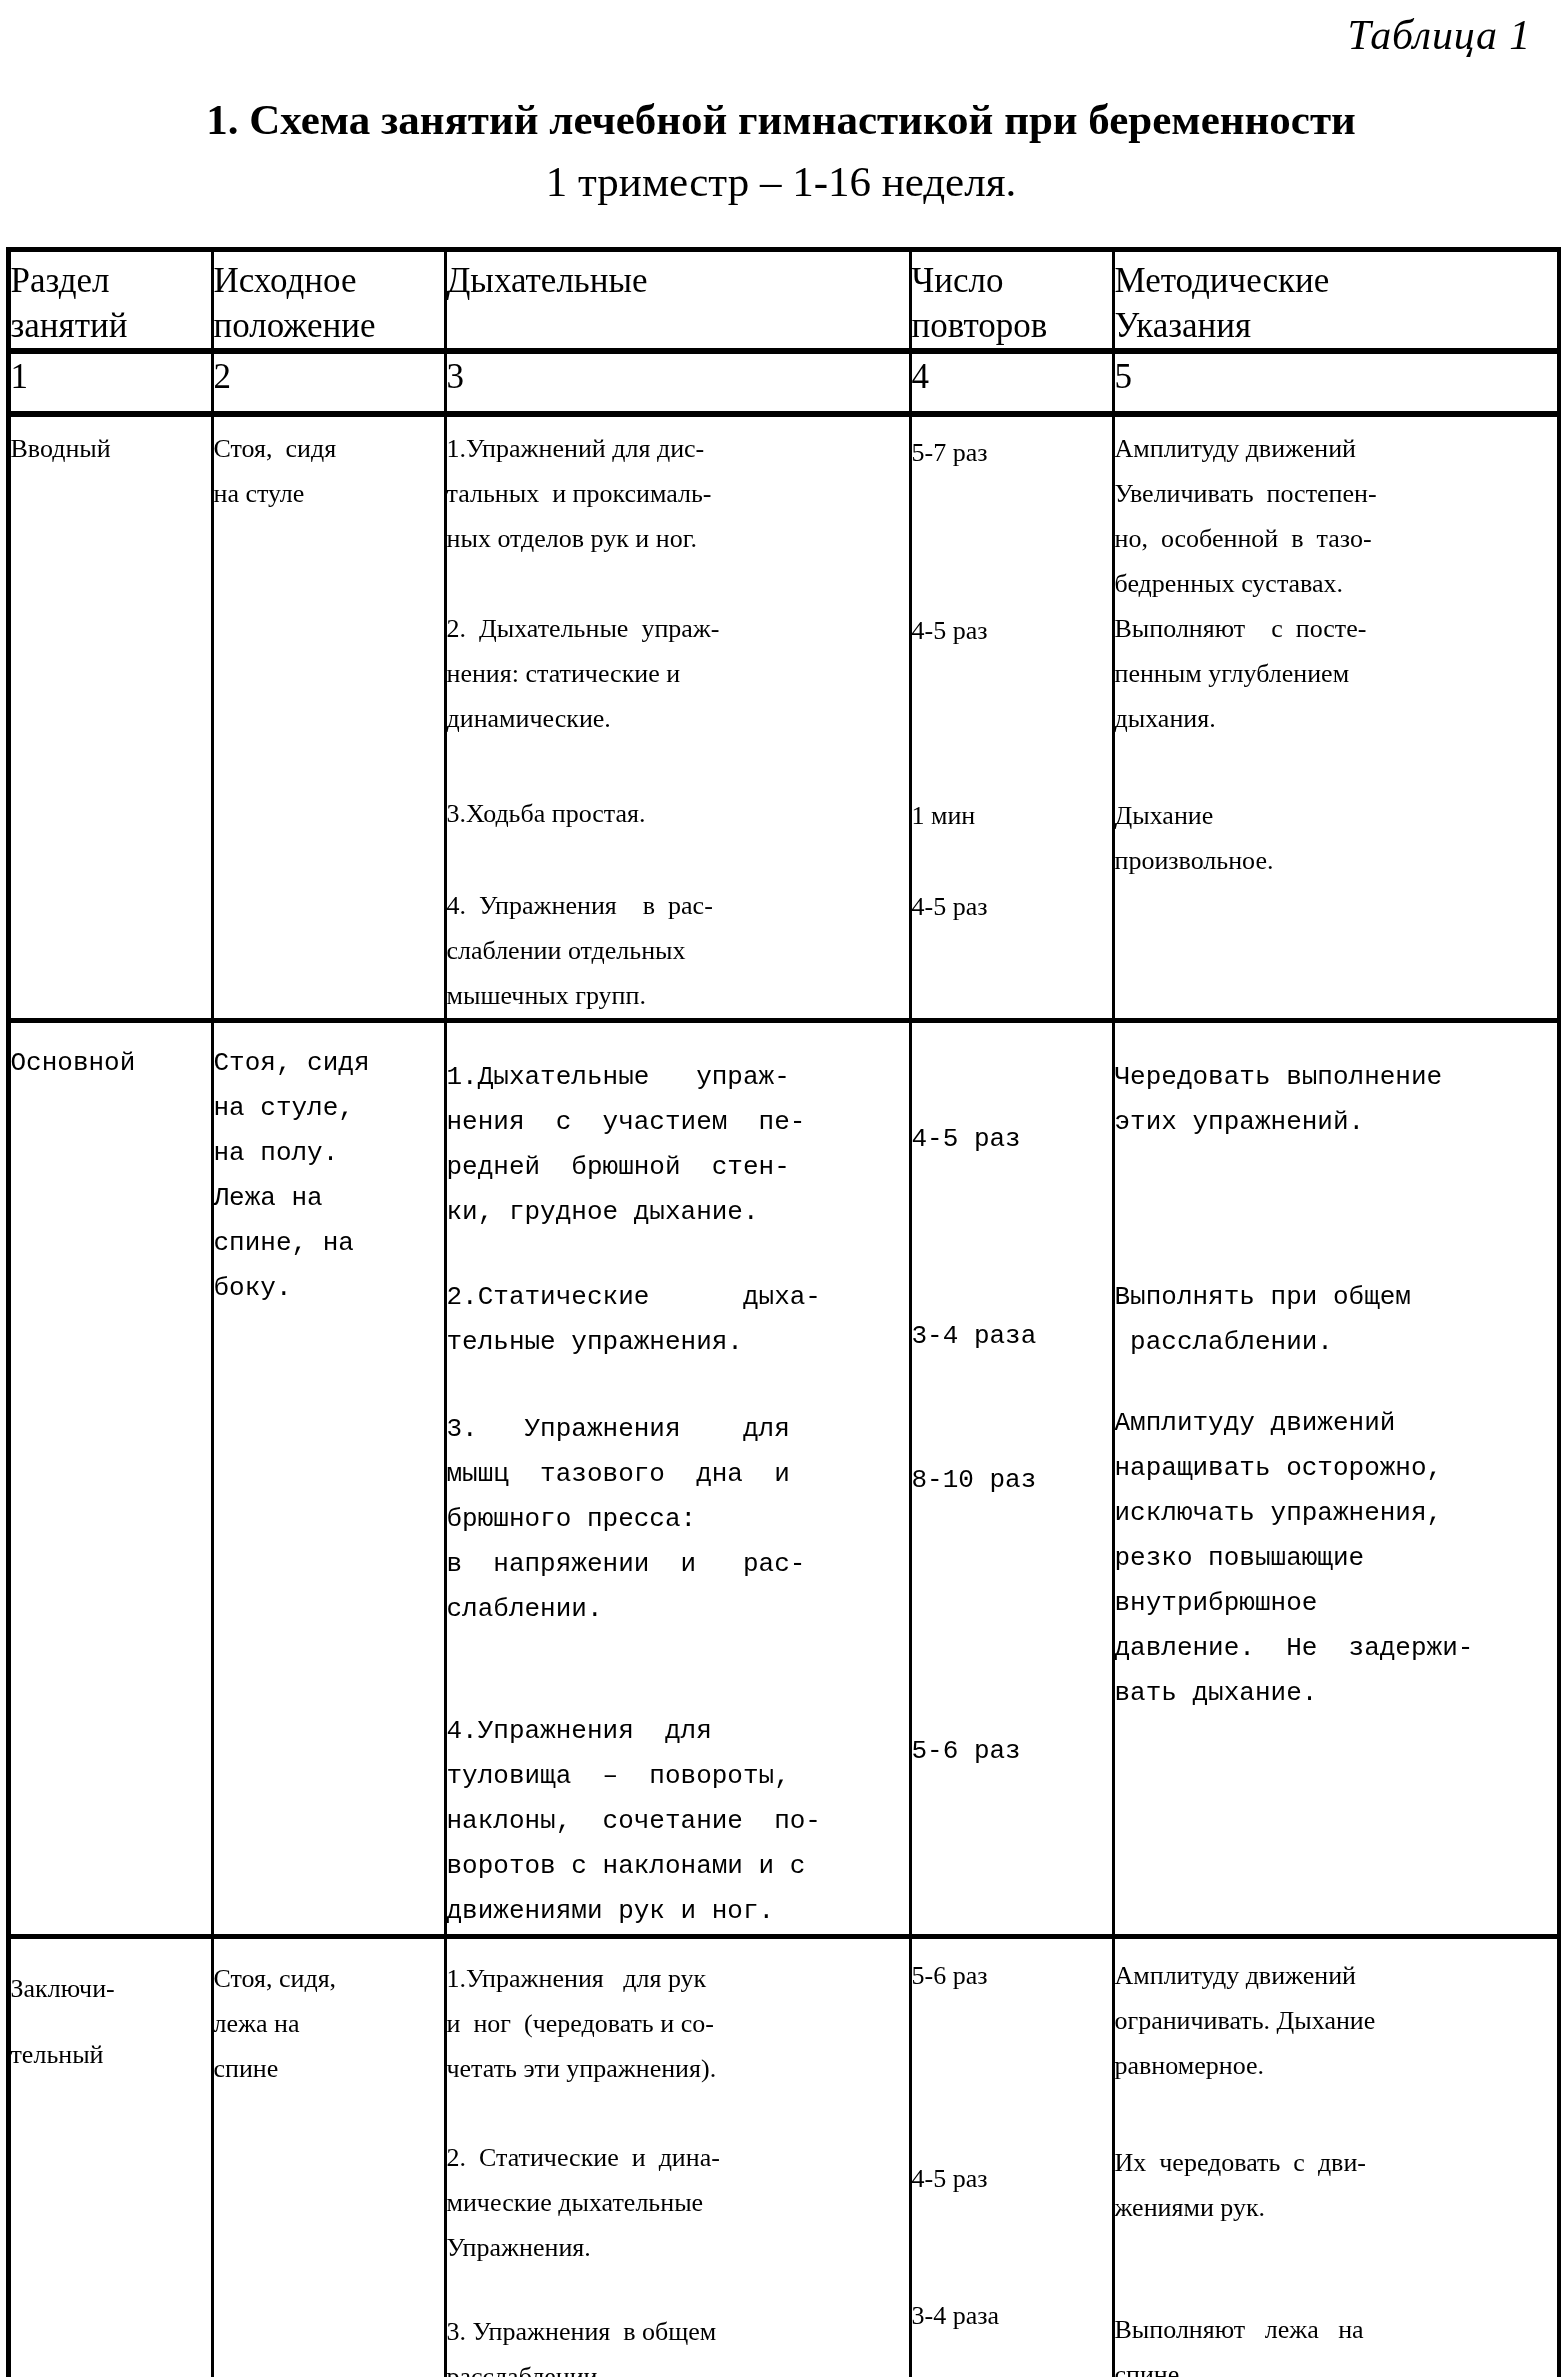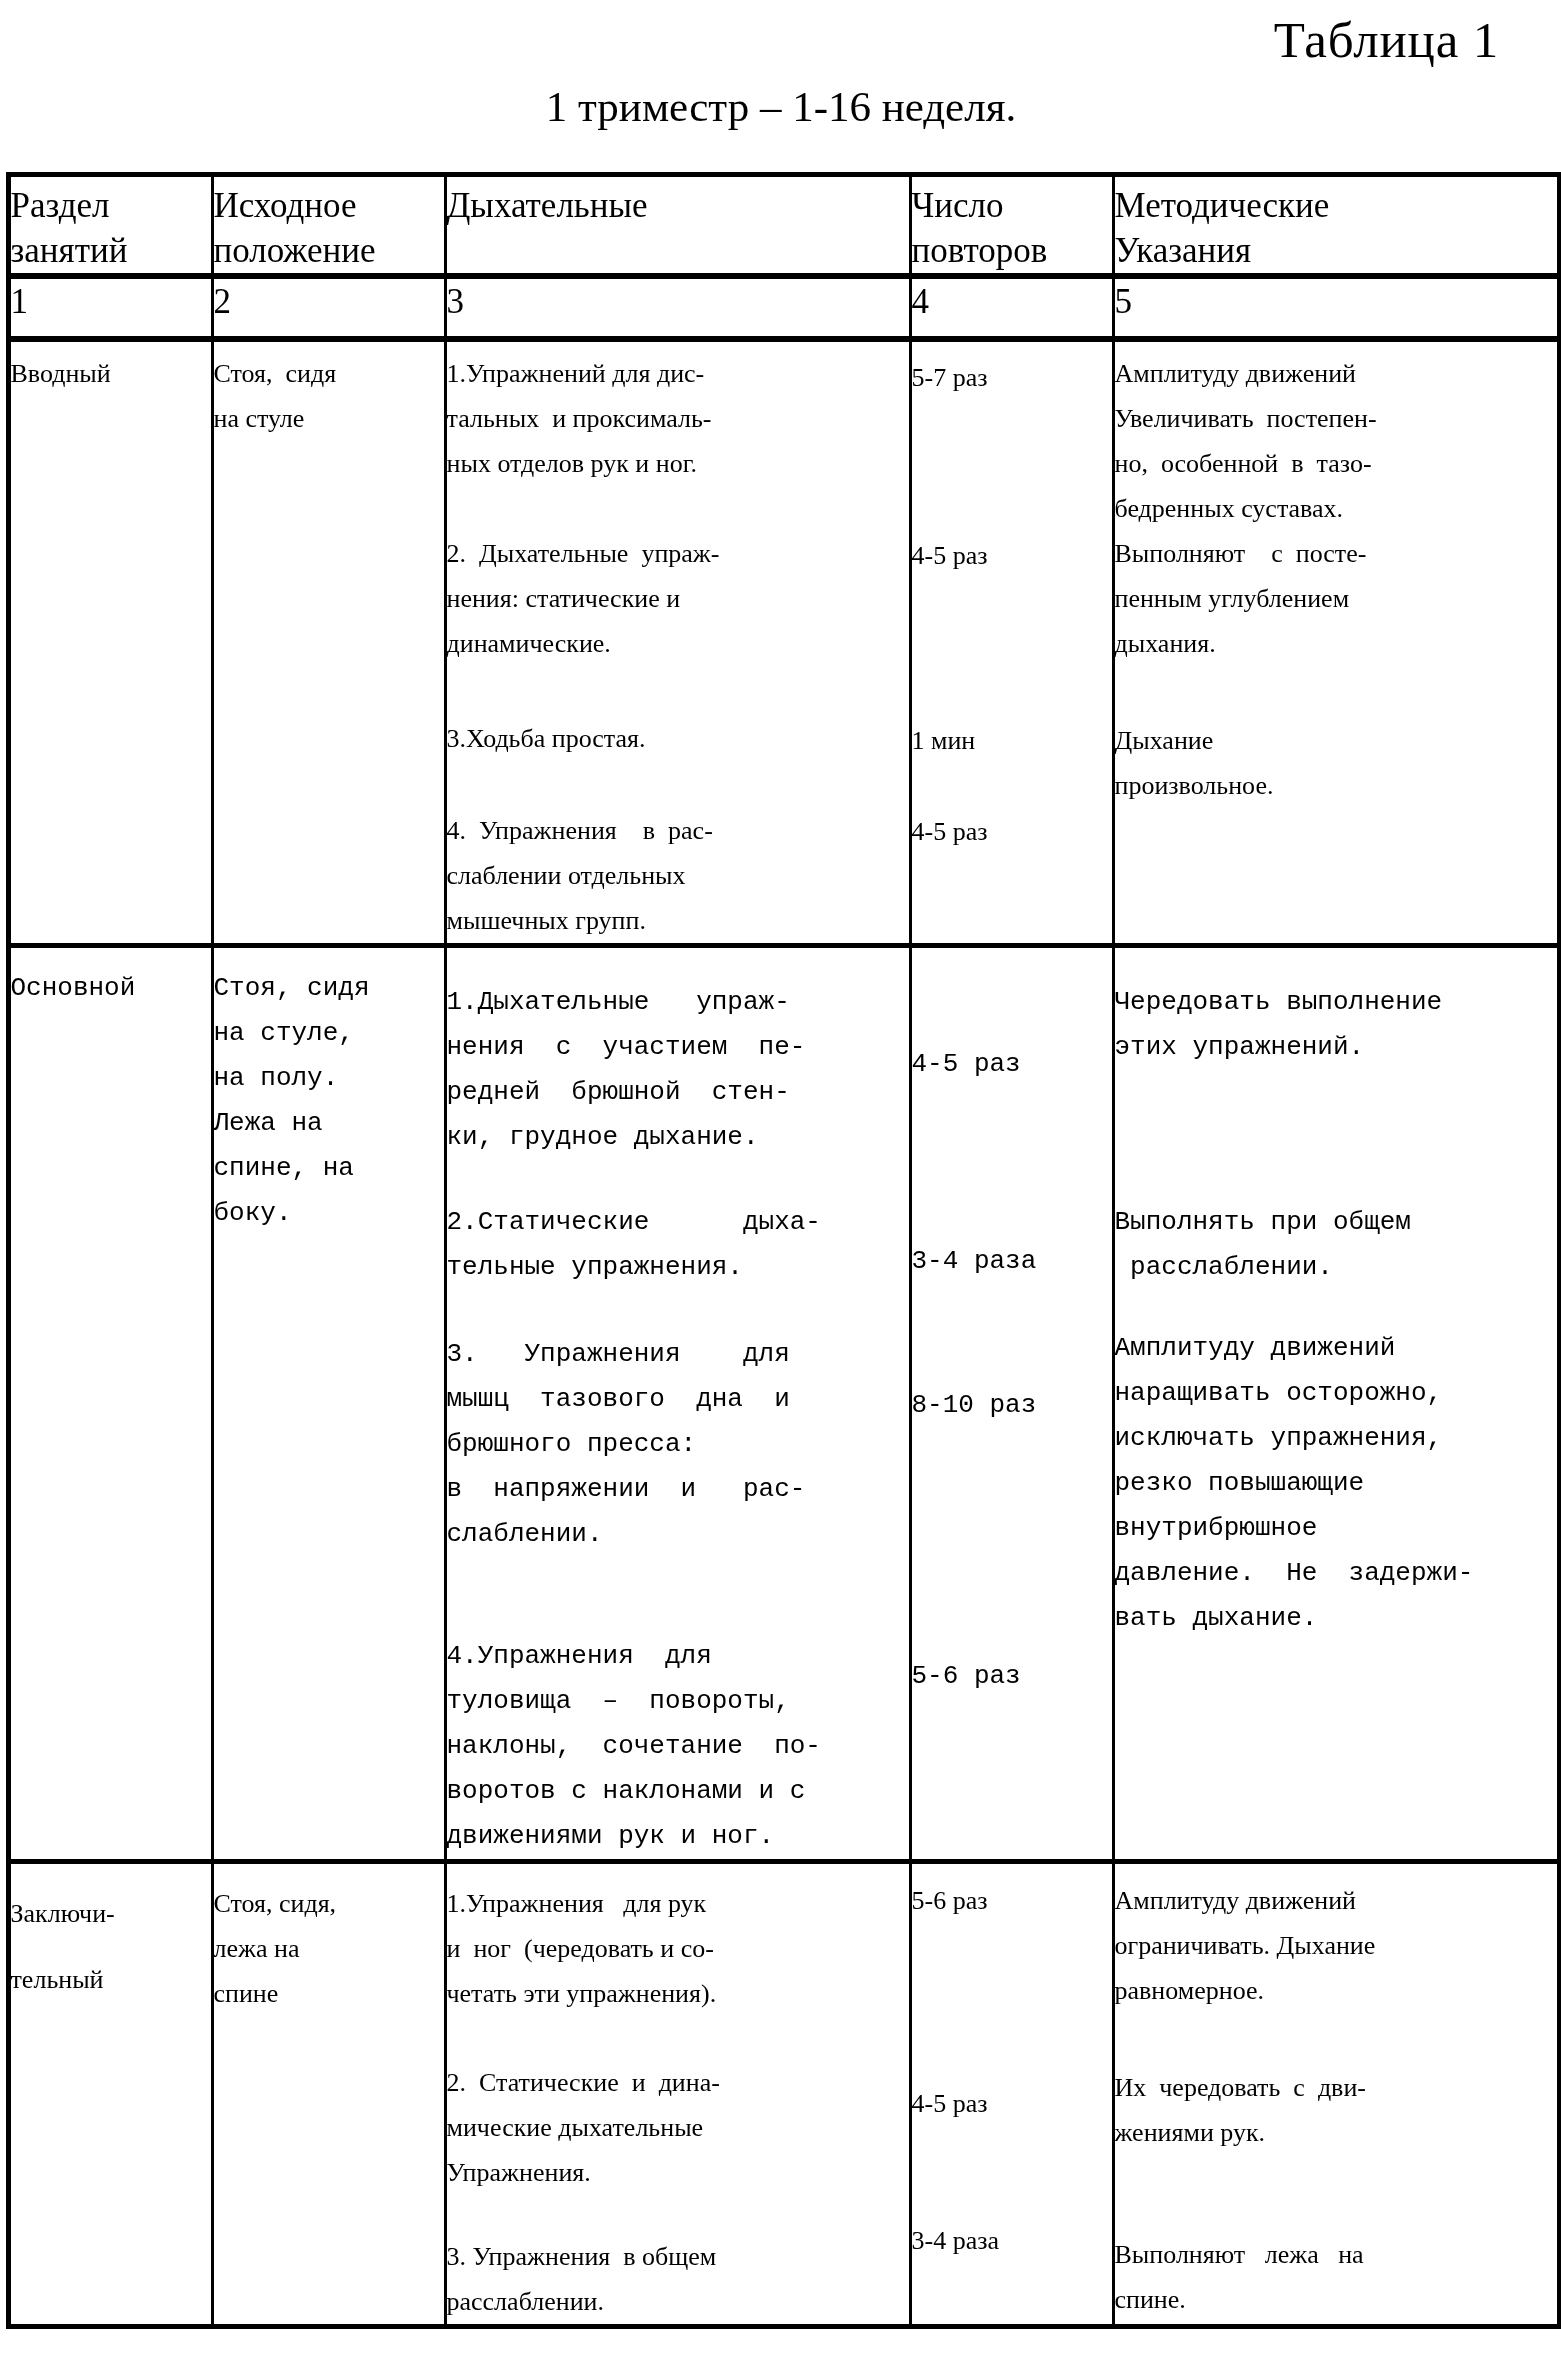--- a/index.html
+++ b/index.html
@@ -11,23 +11,24 @@
   }
   .page {
     width: 1562px;
     min-height: 2377px;
     box-sizing: border-box;
     padding-top: 11px;
     background: #ffffff;
   }
   .table-label {
     text-align: right;
-    font-size: 51px;
-    padding-right: 63px;
+    font-size: 42px;
+    padding-right: 31px;
     letter-spacing: 0.8px;
+    font-style: italic;
   }
   .heading1 {
     margin-top: 36px;
     text-align: center;
     font-size: 43px;
     font-weight: bold;
   }
   .heading2 {
     margin-top: 12.6px;
     text-align: center;
@@ -69,20 +70,21 @@
   .center { text-align: left; }
   tr.hdr td { font-size: 35px; }
   tr.nums td { font-size: 35px; }
 </style>
 </head>
 <body>
 
 <div class="page">
 
   <div class="table-label">Таблица 1</div>
+  <div class="heading1">1.  Схема занятий лечебной гимнастикой при беременности</div>
   <div class="heading2">1 триместр  –   1-16 неделя.</div>
 
   <table class="grid">
     <colgroup>
       <col class="c1">
         <col class="c2">
         <col class="c3">
         <col class="c4">
         <col class="c5">
     </colgroup>

